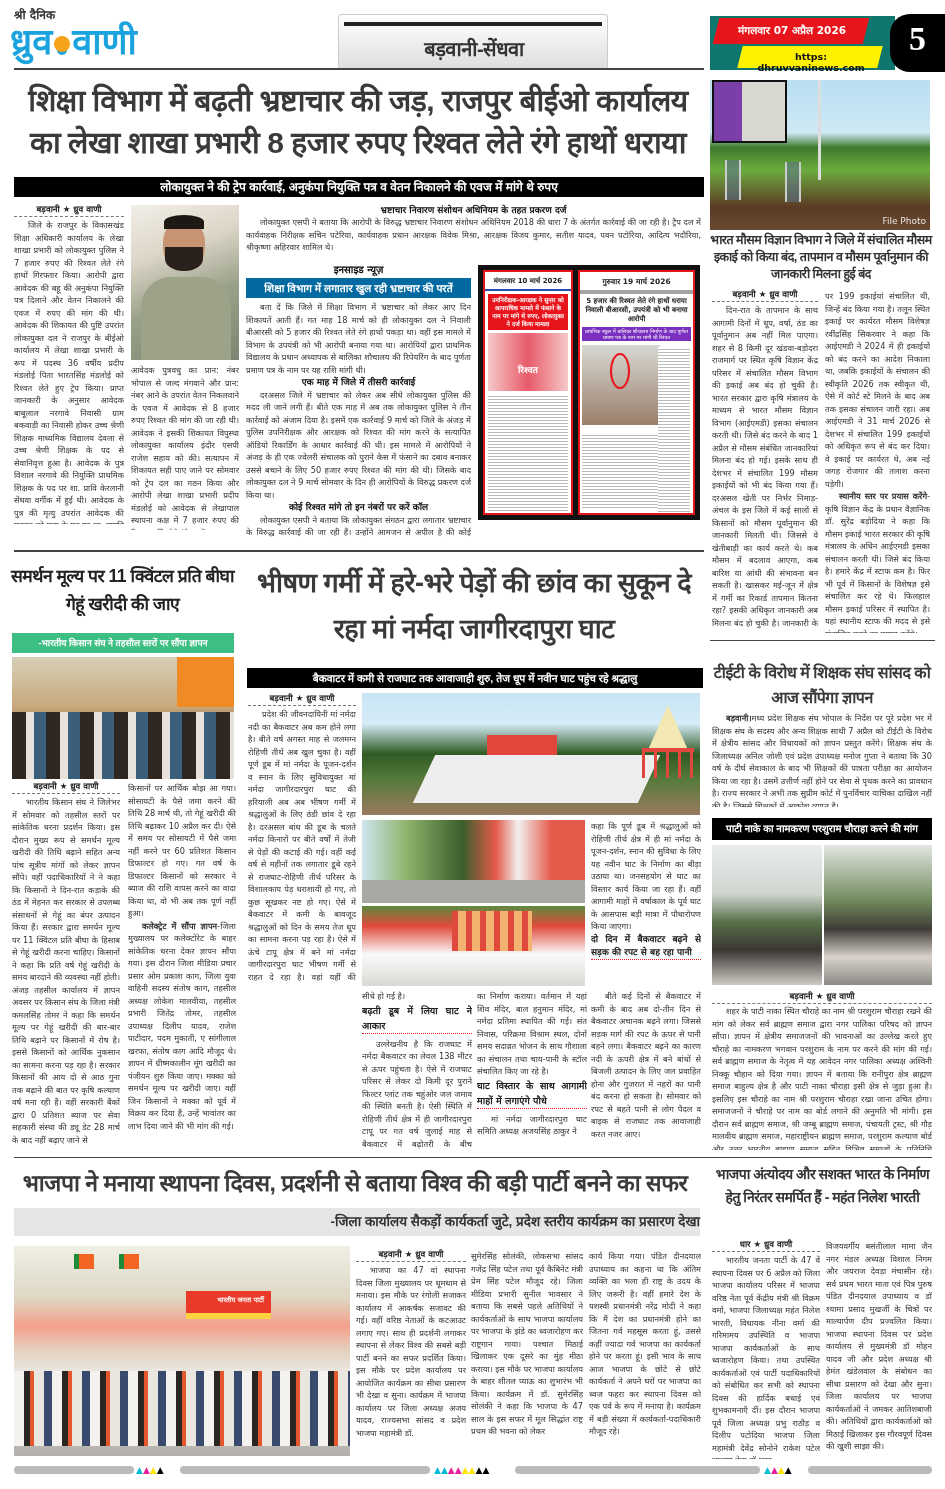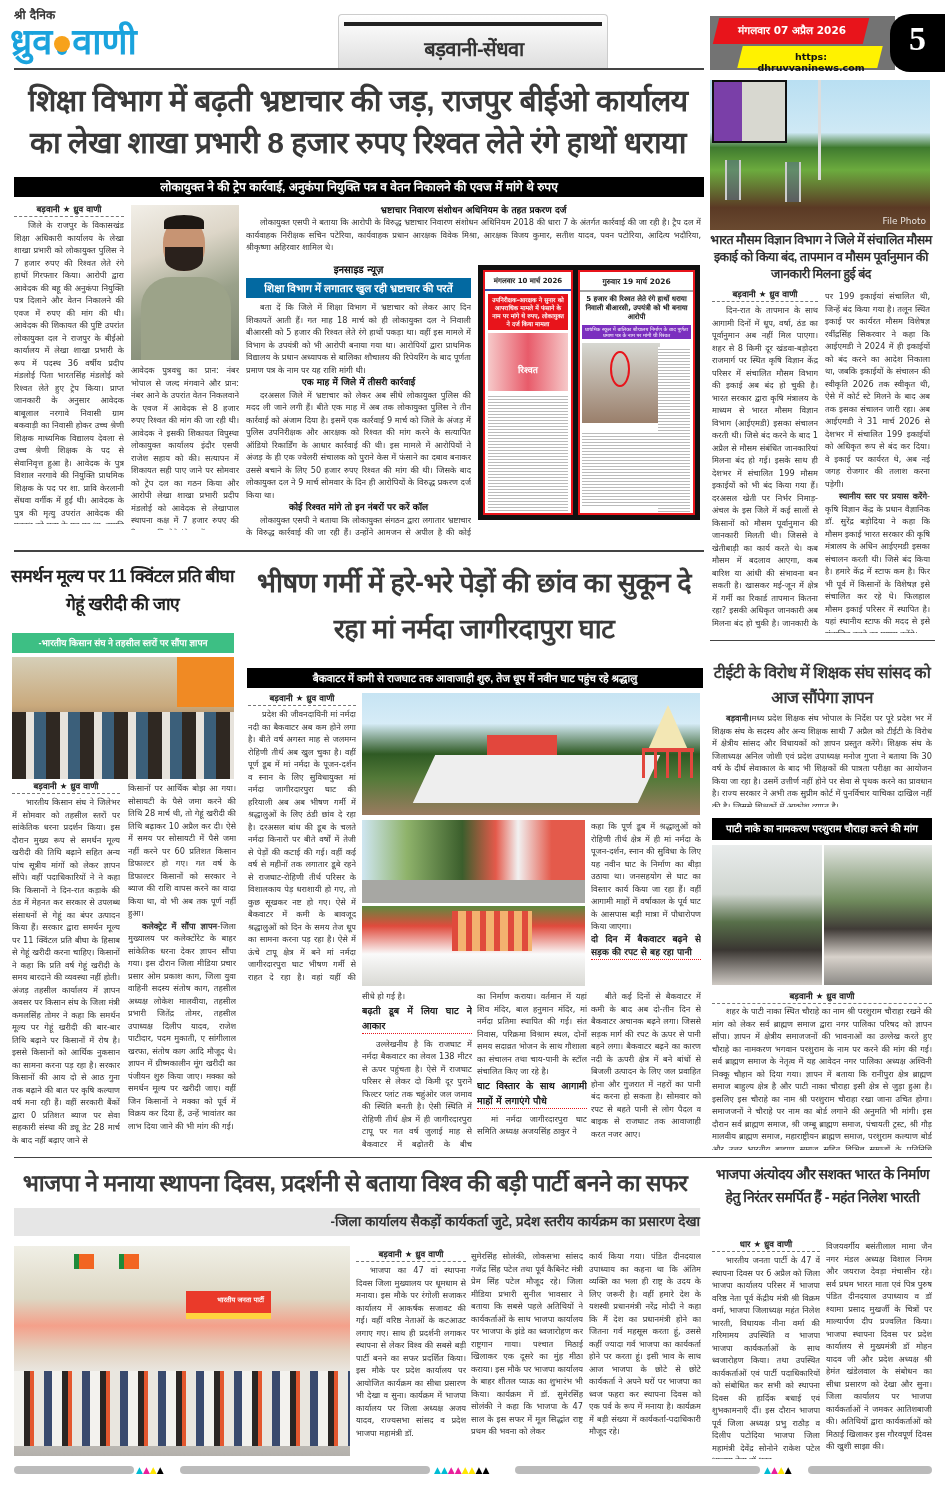--- a/index.html
+++ b/index.html
@@ -19,21 +19,21 @@
 
 <div class="abs" style="left:0;top:0;width:945px;height:70px">
   <div class="abs" style="left:14px;top:6px;font-size:12px;font-weight:bold;color:#333">श्री दैनिक</div>
   <div class="abs" style="left:10px;top:22px;font-family:'Liberation Sans',sans-serif;font-weight:bold;font-size:36px;color:#1aa3dd;line-height:40px;white-space:nowrap">
     <span>ध्रुव</span><span style="display:inline-block;width:16px;height:16px;border-radius:50%;background:#f7a21b;margin:0 2px;vertical-align:middle;box-shadow:0 6px 0 -3px #1aa3dd"></span><span>वाणी</span>
   </div>
   <div class="abs" style="left:338px;top:14px;width:270px;height:56px;background:linear-gradient(#fff,#ddd);border-radius:4px 4px 0 0;border:1px solid #ccc;border-bottom:none">
     <div class="abs rule" style="left:5px;top:7px;width:258px;height:4px;background:#222"></div>
     <div class="abs hd" style="left:0;top:20px;width:270px;font-size:20px;color:#333">बड़वानी-सेंधवा</div>
   </div>
-  <div class="abs" style="left:710px;top:16px;width:185px;height:54px;background:#737373">
+  <div class="abs" style="left:710px;top:16px;width:185px;height:54px;background:#0f766e">
     <div class="abs" style="left:6px;top:2px;width:150px;height:26px;background:#e8141b;transform:skewX(-14deg)"></div>
     <div class="abs" style="left:12px;top:7px;width:140px;color:#fff;font-weight:bold;font-size:10.5px;text-align:center">मंगलवार 07 अप्रैल 2026</div>
     <div class="abs" style="left:30px;top:30px;width:140px;height:22px;background:#fff200;transform:skewX(-14deg)"></div>
     <div class="abs" style="left:36px;top:35px;width:130px;color:#111;font-weight:bold;font-size:9.5px;text-align:center">https: dhruvvaninews.com</div>
   </div>
   <div class="abs" style="left:890px;top:14px;width:55px;height:58px;background:#000;border-radius:20px 0 0 20px"></div>
   <div class="abs" style="left:890px;top:20px;width:55px;text-align:center;color:#fff;font-weight:bold;font-size:34px;font-family:'Liberation Serif',serif">5</div>
   <div class="abs" style="left:14px;top:68px;width:690px;height:2px;background:#444"></div>
 </div>
 
@@ -78,21 +78,21 @@
 <div class="abs" style="left:478px;top:265px;width:222px;height:255px;background:#111;padding:5px">
   <div class="abs" style="left:5px;top:5px;width:90px;height:245px;background:#fff;border:2px solid #e8141b;overflow:hidden">
     <div style="font-size:7px;font-weight:bold;text-align:center;padding:4px 0;border-bottom:2px solid #2a4db0">मंगलवार 10 मार्च 2026</div>
     <div style="background:#e8141b;color:#fff;font-size:6px;font-weight:bold;text-align:center;margin:3px;padding:2px;line-height:8px">उपनिरीक्षक-आरक्षक ने सुनार को आपराधिक मामले में फंसाने के नाम पर मांगे थे रुपए, लोकायुक्त ने दर्ज किया मामला</div>
     <div style="margin:3px;height:58px;background:linear-gradient(90deg,#f6c9c9,#e85b6a,#f6c9c9);position:relative">
       <div style="position:absolute;left:0;right:0;top:30px;text-align:center;color:#fff;font-weight:bold;font-size:9px">रिश्वत</div>
     </div>
     <div style="margin:3px;height:120px;background:repeating-linear-gradient(#fff 0 2px,#bbb 2px 3px)"></div>
   </div>
   <div class="abs" style="left:100px;top:5px;width:117px;height:245px;background:#fff;border:2px solid #e8141b;overflow:hidden">
-    <div style="font-size:7.5px;font-weight:bold;text-align:center;padding:4px 16px;border-bottom:2px solid #a3a3a3">गुरुवार 19 मार्च 2026</div>
+    <div style="font-size:7.5px;font-weight:bold;text-align:center;padding:4px 16px;border-bottom:4px solid #a3a3a3">गुरुवार 19 मार्च 2026</div>
     <div style="font-size:7px;font-weight:bold;text-align:center;margin:3px;line-height:9px;color:#222">5 हजार की रिश्वत लेते रंगे हाथों धराया निवाली बीआरसी, उपयंत्री को भी बनाया आरोपी</div>
     <div style="background:#7b2fbf;color:#fff;font-size:5px;text-align:center;margin:2px;padding:1px;line-height:6px">प्राथमिक स्कूल में बालिका शौचालय निर्माण के बाद पूर्णता प्रमाण पत्र के नाम पर मांगी थी रिश्वत</div>
     <div style="margin:2px;width:78px;height:80px;background:linear-gradient(#d7d8d2,#9a7f6b);display:inline-block;position:relative">
       <div style="position:absolute;left:28px;top:8px;width:20px;height:36px;border:2px solid #e8141b;border-radius:50%"></div>
     </div>
     <div style="position:absolute;right:3px;top:75px;width:32px;height:165px;background:repeating-linear-gradient(#fff 0 2px,#bbb 2px 3px)"></div>
     <div style="margin:2px;width:78px;height:75px;background:repeating-linear-gradient(#fff 0 2px,#bbb 2px 3px)"></div>
   </div>
 </div>
 

